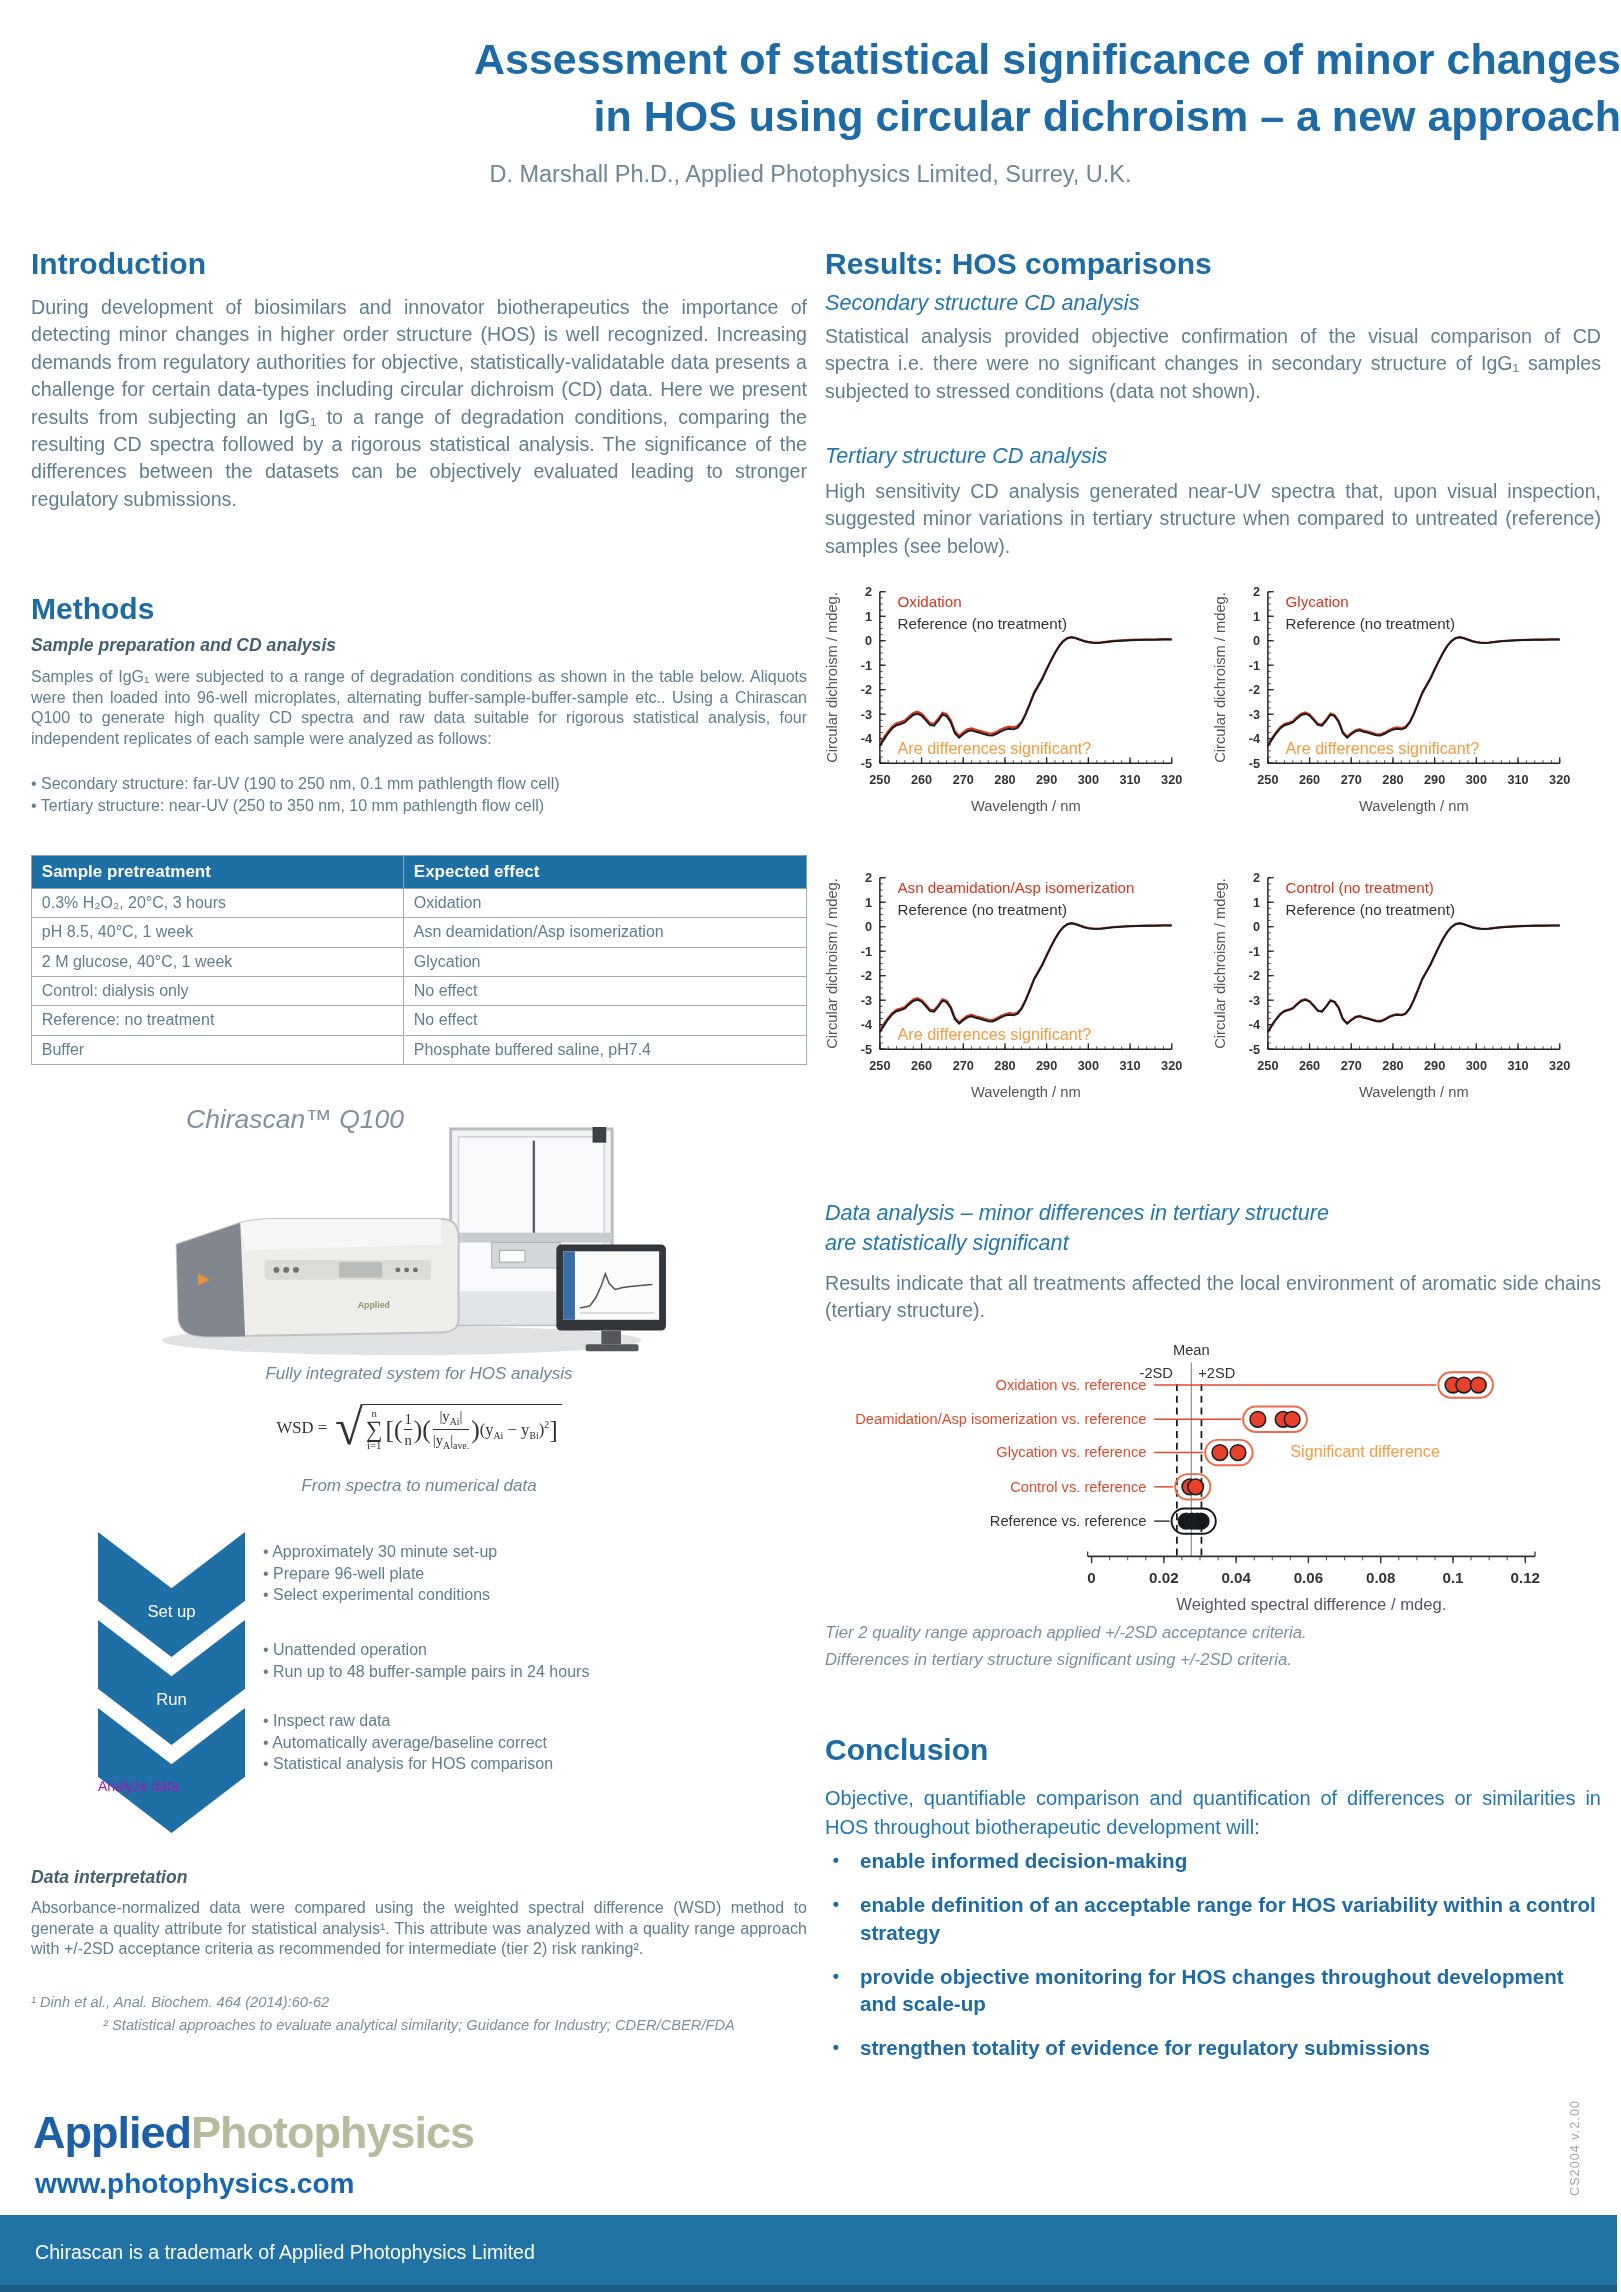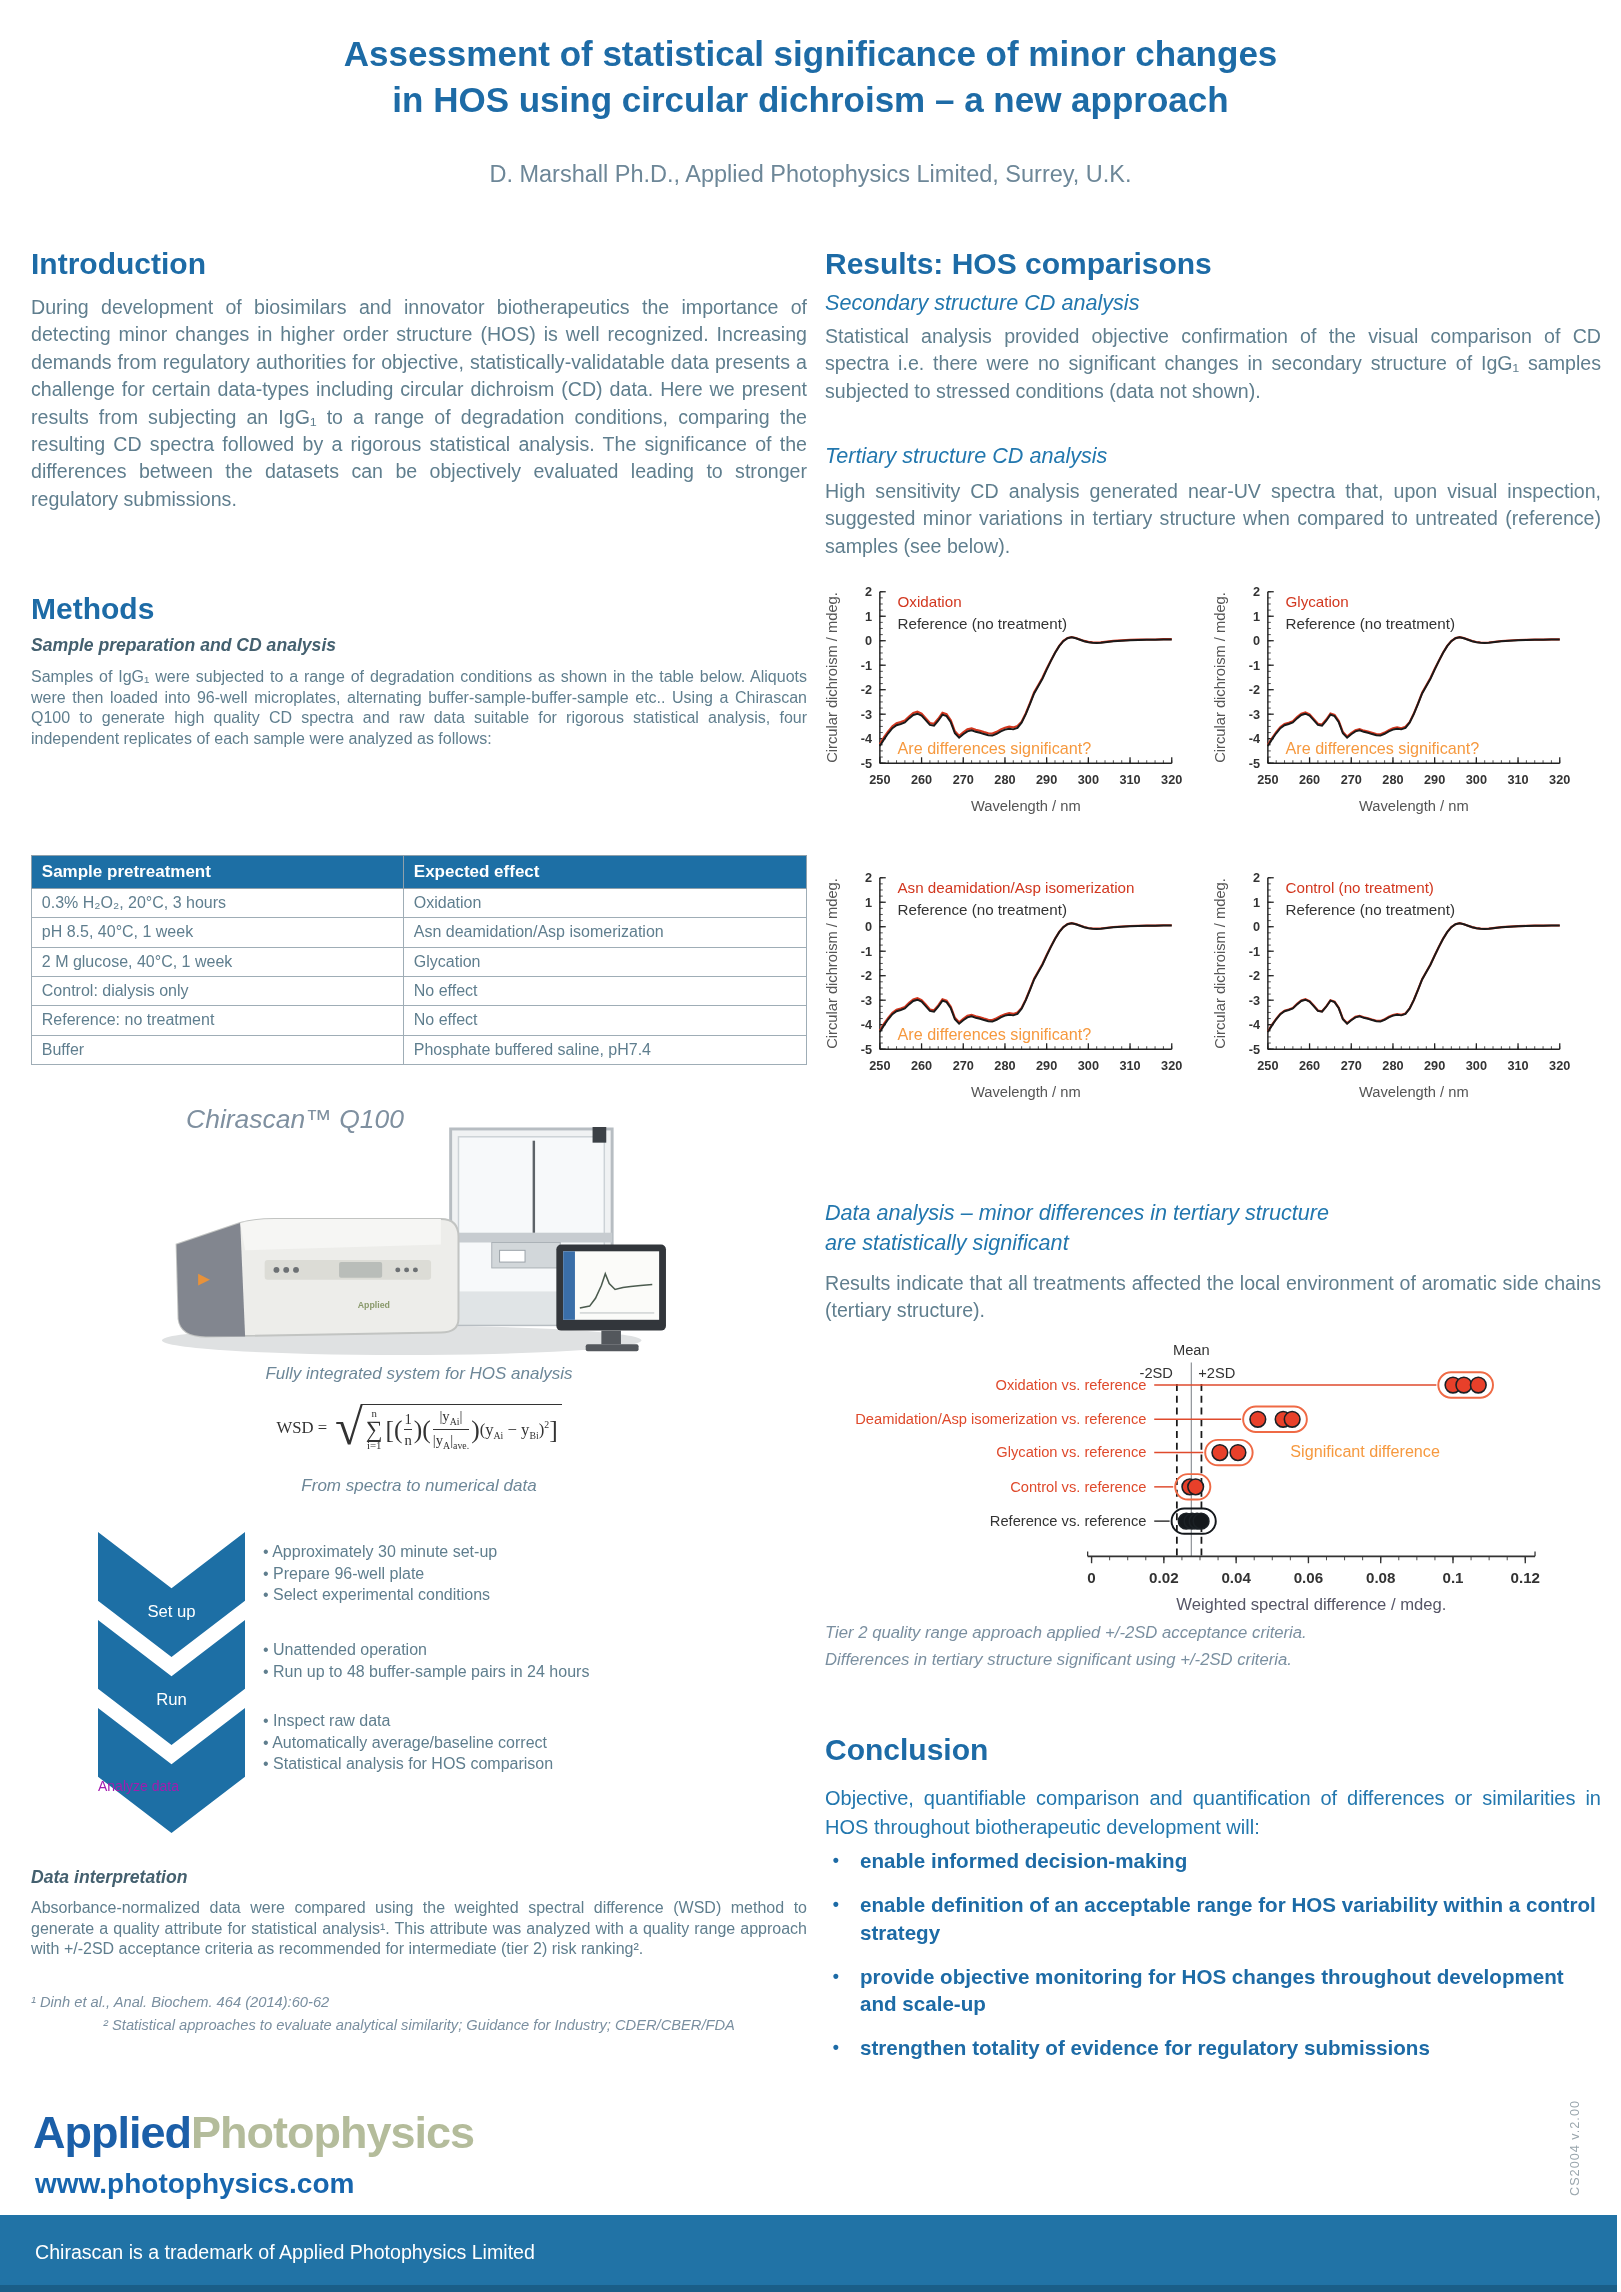--- a/index.html
+++ b/index.html
@@ -2,21 +2,21 @@
 <html><head>
 <meta charset="utf-8">
 <style>
   html,body{margin:0;padding:0;background:#ffffff;}
   #poster{
     position:relative;width:1621px;height:2293px;background:#ffffff;overflow:hidden;
     font-family:"Liberation Sans", sans-serif;color:#5f7e8e;
   }
   .abs{position:absolute;}
   
-  .title{width:100%;text-align:center;font-weight:bold;color:#1d6ba6;font-size:35px;line-height:1.32;}
+  .title{width:100%;text-align:right;font-weight:bold;color:#1d6ba6;font-size:43px;line-height:1.32;}
   .author{width:100%;text-align:center;color:#6d8798;font-size:23.5px;}
   
   h2.section{margin:0;font-size:30px;font-weight:bold;color:#1d6ba6;}
   .subhead-dark{font-size:17.6px;font-weight:bold;font-style:italic;color:#44606f;}
   .subhead-blue{font-size:21.6px;font-style:italic;color:#2277ae;}
   .para{font-size:19.6px;line-height:27.4px;text-align:justify;color:#5f7e8e;}
   .para-sm{font-size:16px;line-height:20.6px;text-align:justify;color:#5f7e8e;}
   .bullets-sm{font-size:16px;line-height:21.6px;color:#5f7e8e;list-style:none;margin:0;padding:0;}
   .bullets-sm li:before{content:"• ";}
   .footnote{font-size:14.7px;font-style:italic;color:#7a8fa0;line-height:21.6px;}
@@ -69,20 +69,24 @@
     <div>in HOS using circular dichroism – a new approach</div>
   </div>
   <div class="abs author" style="top:161px;">D. Marshall Ph.D., Applied Photophysics Limited, Surrey, U.K.</div>
 
   <h2 class="section abs" style="left:31px;top:247px;">Introduction</h2>
   <div class="abs para" style="left:31px;top:294px;width:776px;">During development of biosimilars and innovator biotherapeutics the importance of detecting minor changes in higher order structure (HOS) is well recognized. Increasing demands from regulatory authorities for objective, statistically-validatable data presents a challenge for certain data-types including circular dichroism (CD) data. Here we present results from subjecting an IgG₁ to a range of degradation conditions, comparing the resulting CD spectra followed by a rigorous statistical analysis.  The significance of the differences between the datasets can be objectively evaluated leading to stronger regulatory submissions.</div>
 
   <h2 class="section abs" style="left:31px;top:592px;">Methods</h2>
   <div class="abs subhead-dark" style="left:31px;top:635px;">Sample preparation and CD analysis</div>
   <div class="abs para-sm" style="left:31px;top:667px;width:776px;">Samples of IgG₁ were subjected to a range of degradation conditions as shown in the table below. Aliquots were then loaded into 96-well microplates, alternating buffer-sample-buffer-sample etc.. Using a Chirascan Q100 to generate high quality CD spectra and raw data suitable for rigorous statistical analysis, four independent replicates of each sample were analyzed as follows:</div>
+  <ul class="abs bullets-sm" style="left:31px;top:773px;width:776px;">
+    <li>Secondary structure: far-UV (190 to 250 nm, 0.1 mm pathlength flow cell)</li>
+    <li>Tertiary structure: near-UV (250 to 350 nm, 10 mm pathlength flow cell)</li>
+  </ul>
 
   <table class="methods abs" style="left:31px;top:855px;">
     <tbody>
         <tr>
       <th style="width:48%;">Sample pretreatment</th>
       <th>Expected effect</th>
     </tr>
     <tr>
           <td>0.3% H₂O₂, 20°C, 3 hours</td>
           <td>Oxidation</td>

